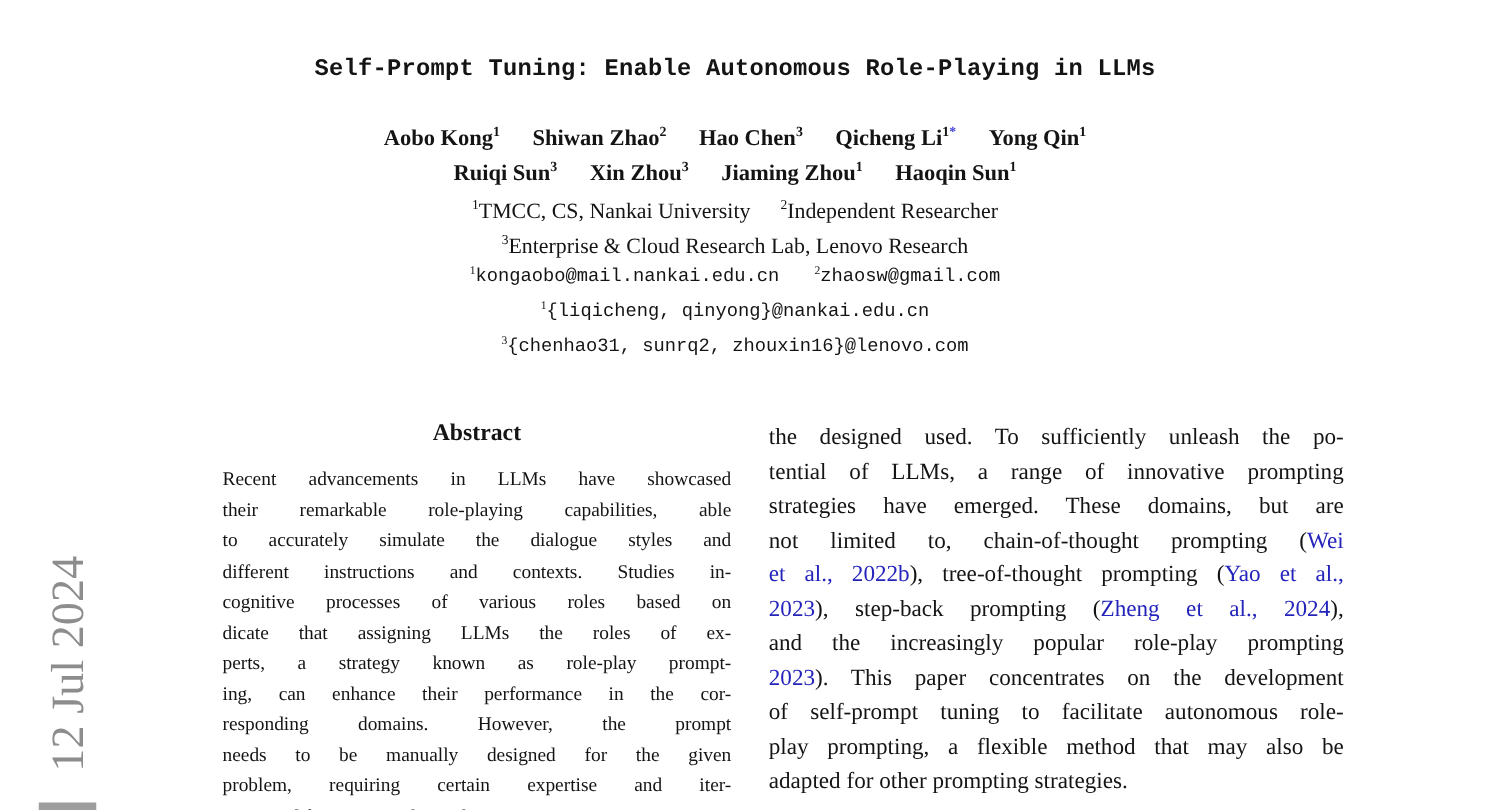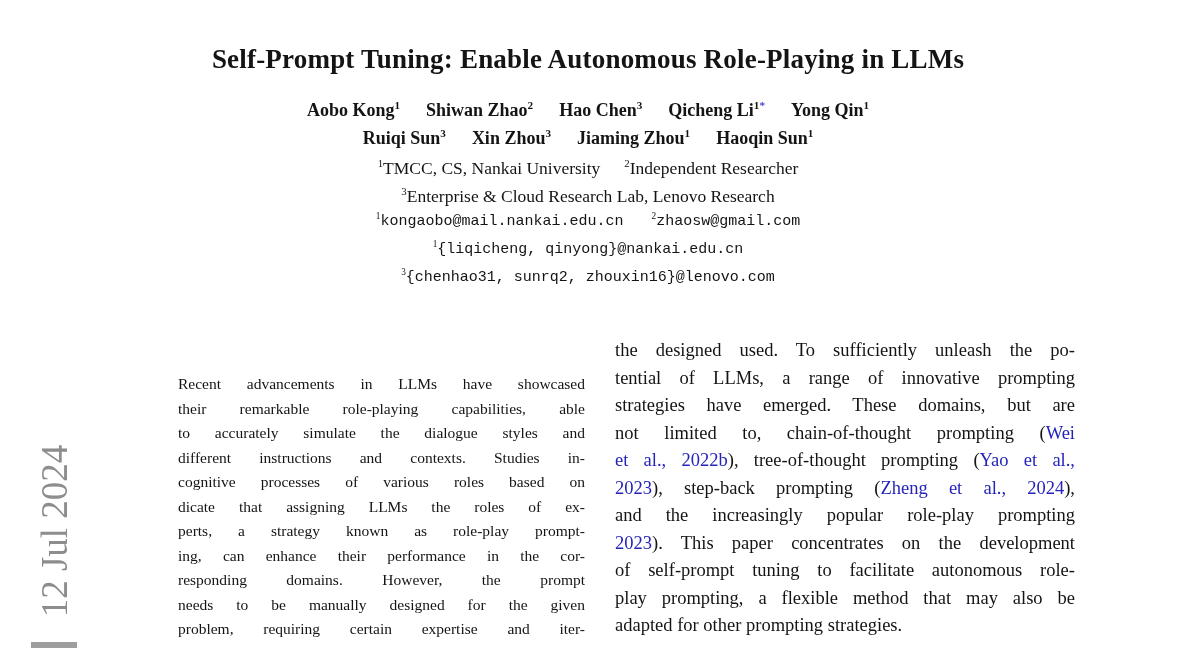--- a/index.html
+++ b/index.html
@@ -1,20 +1,20 @@
 <!DOCTYPE html>
 <html style="--text-color: #141414; --citation-color: #2424bb; --star-color: #4444d4; --date-color: #8d8d8d;"><head>
 <meta charset="utf-8">
 <style>
   html,body{margin:0;padding:0;background:#ffffff;}
   .page{position:relative;width:1200px;height:648px;background:#ffffff;overflow:hidden;
         color:var(--text-color,#141414);font-family:"Liberation Serif",serif;}
 
   .title{position:absolute;top:44px;left:0;width:1176px;margin:0;text-align:center;
-         font-size:27px;font-weight:700;letter-spacing:.2px;}
+         font-size:19px;font-weight:700;letter-spacing:.2px;font-family:Liberation Mono, monospace;}
 
   .author-rows{position:absolute;top:96px;left:0;width:1176px;text-align:center;
                font-size:18px;font-weight:700;line-height:28px;}
   .author{margin:0 13px;white-space:nowrap;}
   .sup{font-size:.62em;vertical-align:super;line-height:0;}
   .star{color:var(--star-color,#4444d4);}
 
   .affil-rows{position:absolute;top:154px;left:0;width:1176px;text-align:center;
               font-size:17.5px;line-height:28px;}
   .affil{margin:0 12px;white-space:nowrap;}
@@ -59,20 +59,21 @@
   <div class="affil-rows">
       <div><span class="affil"><sup class="sup">1</sup>TMCC, CS, Nankai University</span><span class="affil"><sup class="sup">2</sup>Independent Researcher</span></div>
       <div><span class="affil"><sup class="sup">3</sup>Enterprise &amp; Cloud Research Lab, Lenovo Research</span></div>
     </div>
   <div class="email-rows">
       <div><span class="email"><sup class="sup">1</sup>kongaobo@mail.nankai.edu.cn</span><span class="email"><sup class="sup">2</sup>zhaosw@gmail.com</span></div>
       <div><span class="email"><sup class="sup">1</sup>{liqicheng, qinyong}@nankai.edu.cn</span></div>
       <div><span class="email"><sup class="sup">3</sup>{chenhao31, sunrq2, zhouxin16}@lenovo.com</span></div>
     </div>
 
+  <div class="abstract-heading">Abstract</div>
   <div class="abstract-body">
       <div class="jline">Recent advancements in LLMs have showcased</div>
       <div class="jline">their remarkable role-playing capabilities, able</div>
       <div class="jline">to accurately simulate the dialogue styles and</div>
       <div class="jline">different instructions and contexts. Studies in-</div>
       <div class="jline">cognitive processes of various roles based on</div>
       <div class="jline">dicate that assigning LLMs the roles of ex-</div>
       <div class="jline">perts, a strategy known as role-play prompt-</div>
       <div class="jline">ing, can enhance their performance in the cor-</div>
       <div class="jline">responding domains. However, the prompt</div>

